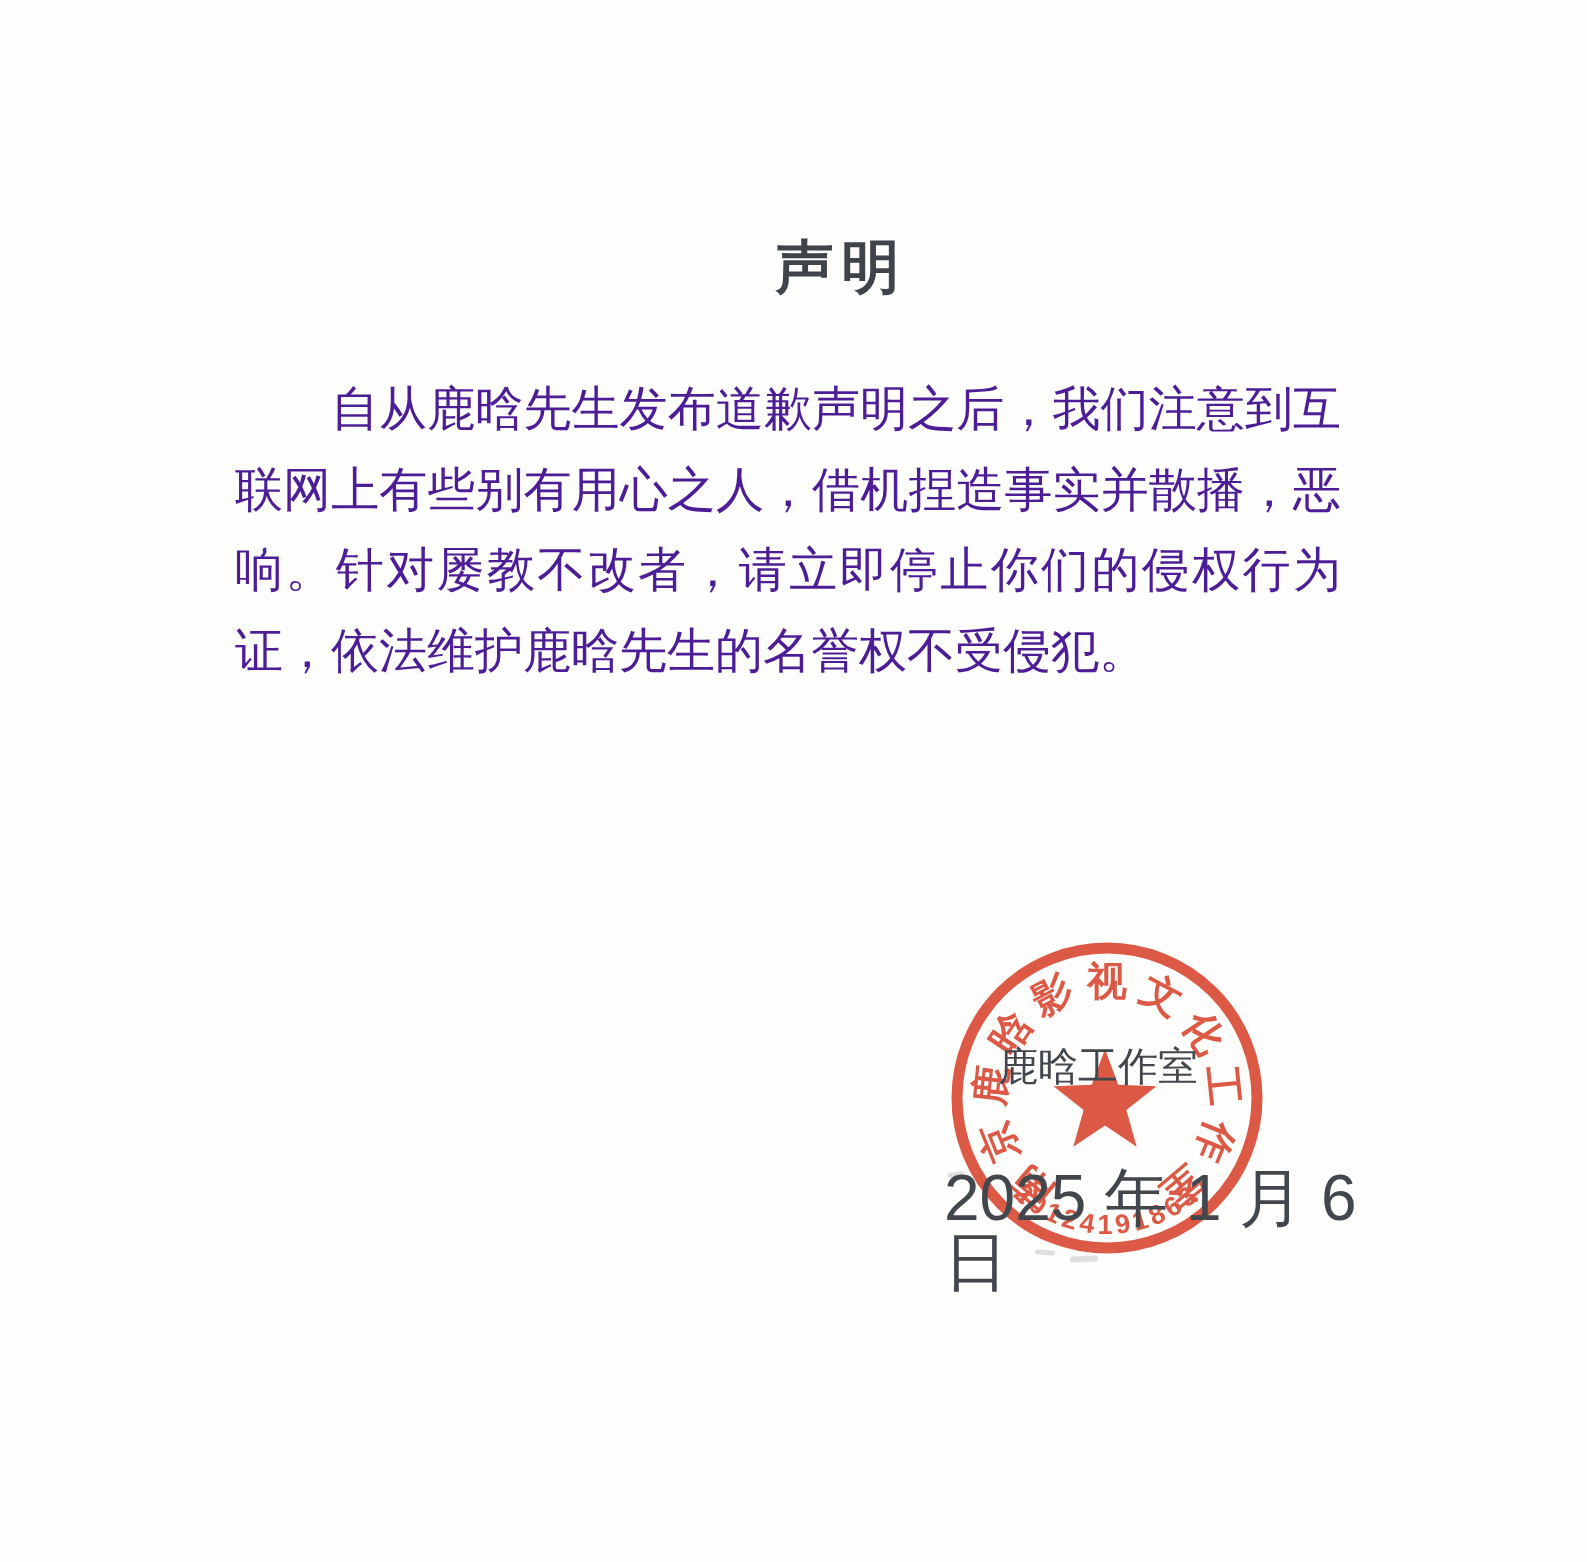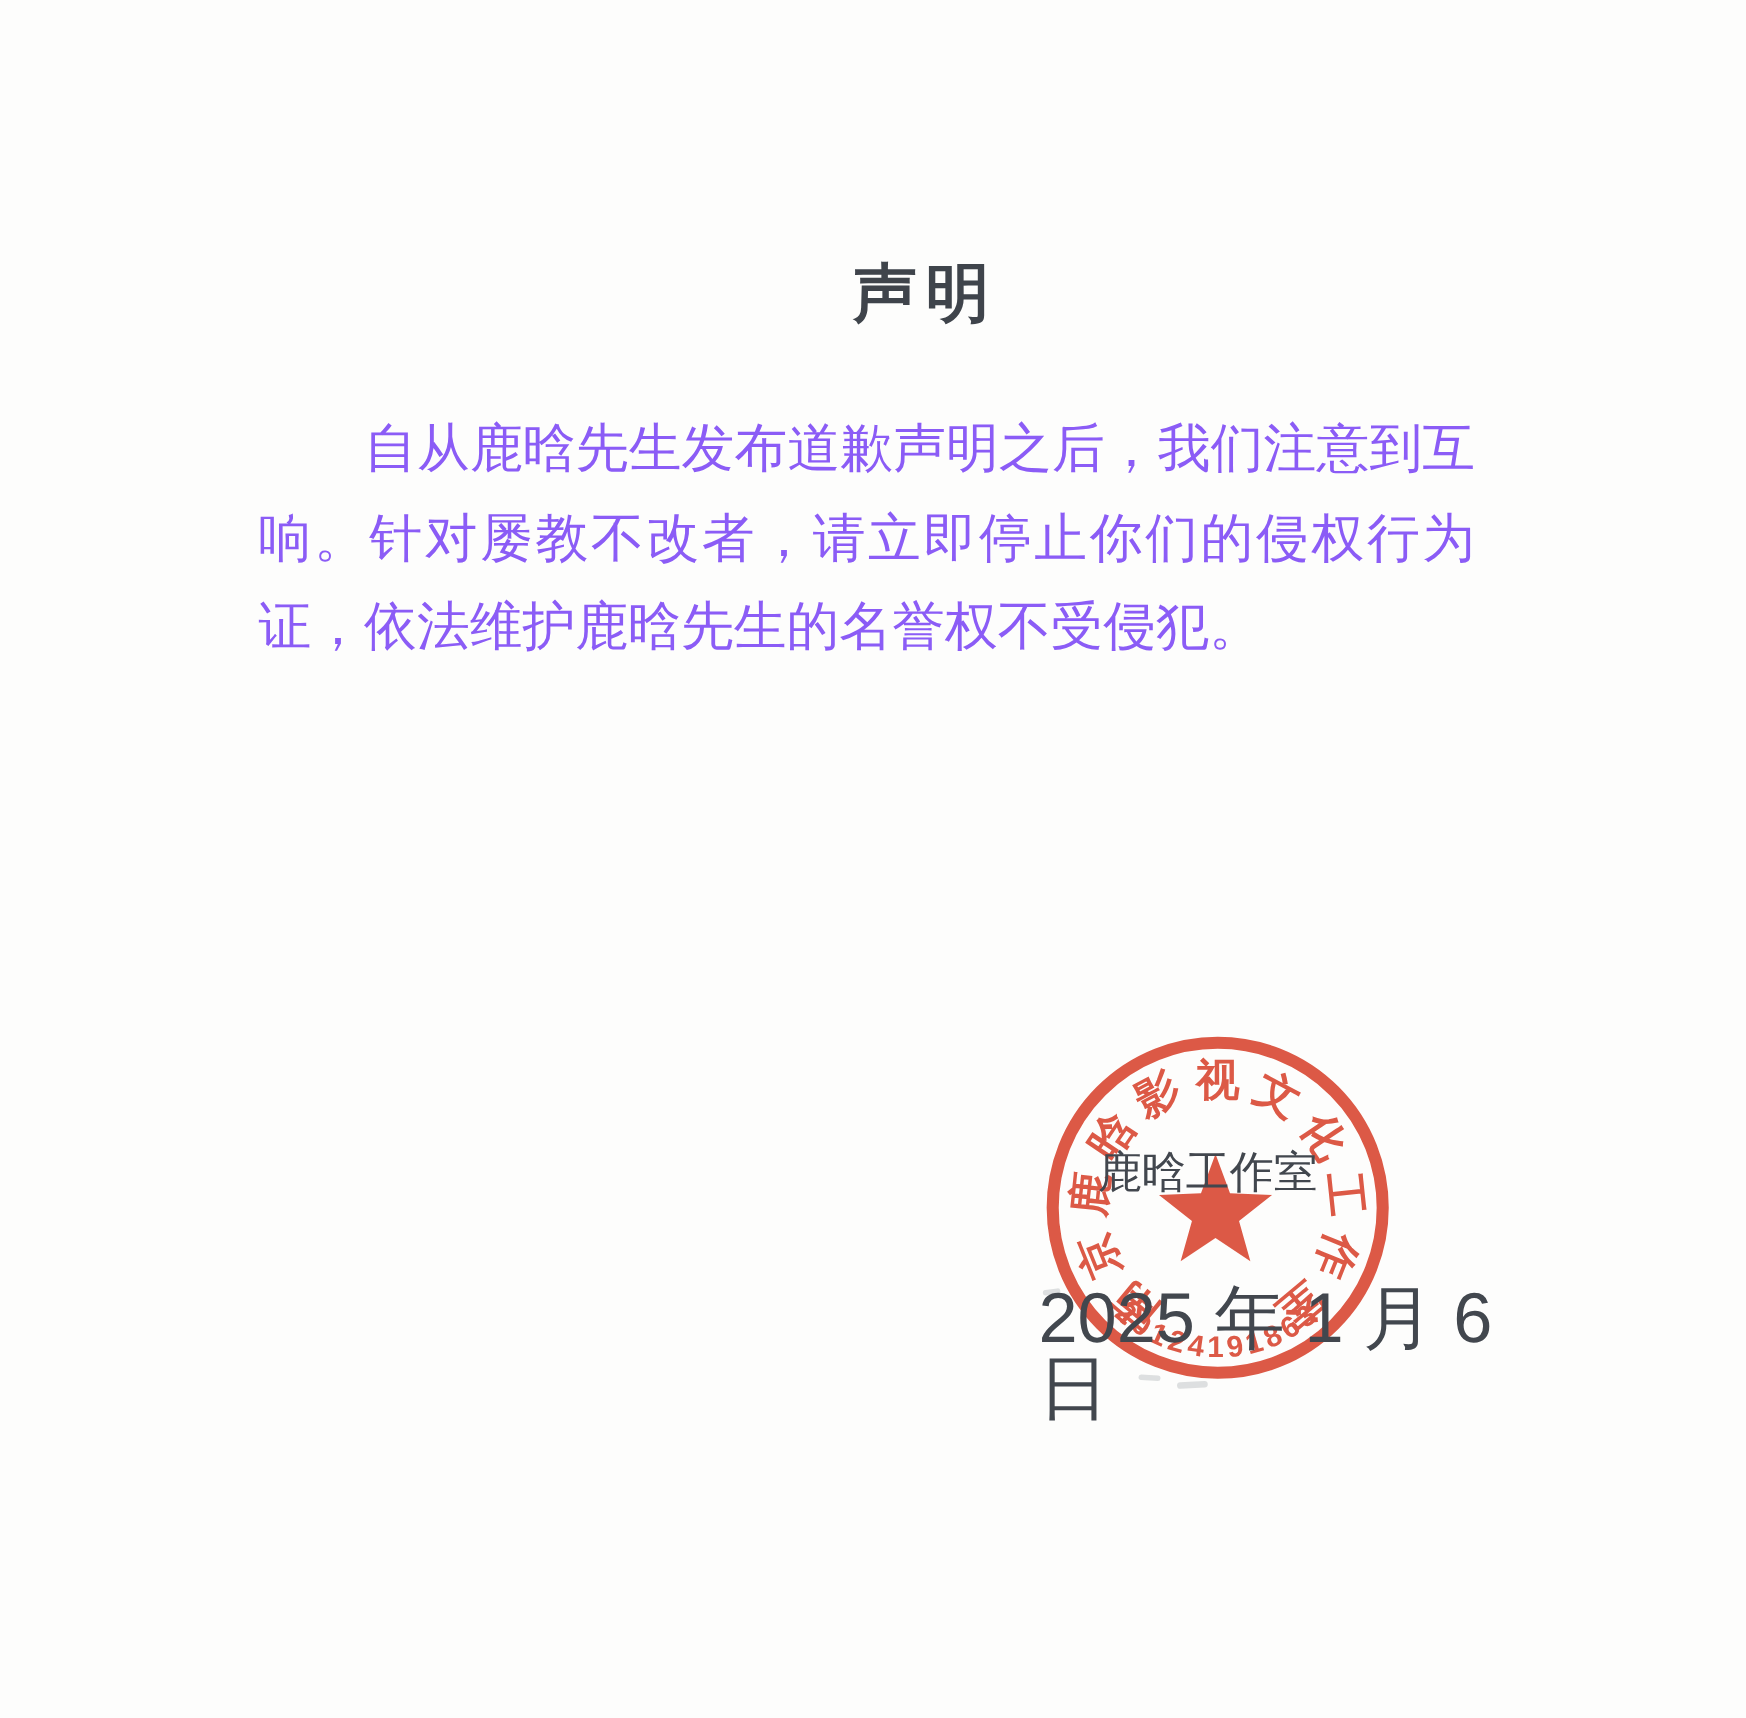--- a/index.html
+++ b/index.html
@@ -20,21 +20,21 @@
     font-weight: bold;
     color: #3f444b;
     letter-spacing: 8px;
     z-index: 1;
     padding-left: 48px;
   }
   .body-text {
     position: absolute;
     left: 235px; top: 369px;
     width: 1106px;
-    color: #8b5cf6;
+    color: #4c1d95;
     font-size: 48px;
     z-index: 1;
   }
   .body-line {
     height: 80.6px;
     line-height: 80.6px;
     white-space: nowrap;
     text-align: justify;
     text-align-last: justify;
     text-justify: inter-character;
@@ -84,20 +84,21 @@
   .speck-2 { left: 1035px; top: 1250px; width: 20px; height: 5px; transform: rotate(4deg); }
   .speck-3 { left: 1070px; top: 1256px; width: 28px; height: 6px; transform: rotate(-3deg); }
 </style>
 </head>
 <body>
 
 <h1 class="doc-title">声明</h1>
 
 <div class="body-text">
   <div class="body-line first">自从鹿晗先生发布道歉声明之后，我们注意到互</div>
+  <div class="body-line">联网上有些别有用心之人，借机捏造事实并散播，恶</div>
   <div class="body-line">响。针对屡教不改者，请立即停止你们的侵权行为</div>
   <div class="body-line last">证，依法维护鹿晗先生的名誉权不受侵犯。</div>
 </div>
 
 <svg class="seal" viewBox="0 0 340 340" xmlns="http://www.w3.org/2000/svg">
   <circle cx="170" cy="170" r="150" fill="none" stroke="#d8432d" stroke-width="11"></circle>
   <path d="M168 121 L181.2 156.8 L219.4 158.3 L189.4 182 L199.7 218.7 L168 197.5 L136.3 218.7 L146.6 182 L116.6 158.3 L154.8 156.8 Z" fill="#d8432d"></path>
   <text class="ring-char" x="170" y="67" text-anchor="middle" transform="rotate(-140 170 170)">南</text>
   <text class="ring-char" x="170" y="67" text-anchor="middle" transform="rotate(-112 170 170)">京</text>
   <text class="ring-char" x="170" y="67" text-anchor="middle" transform="rotate(-84 170 170)">鹿</text>

